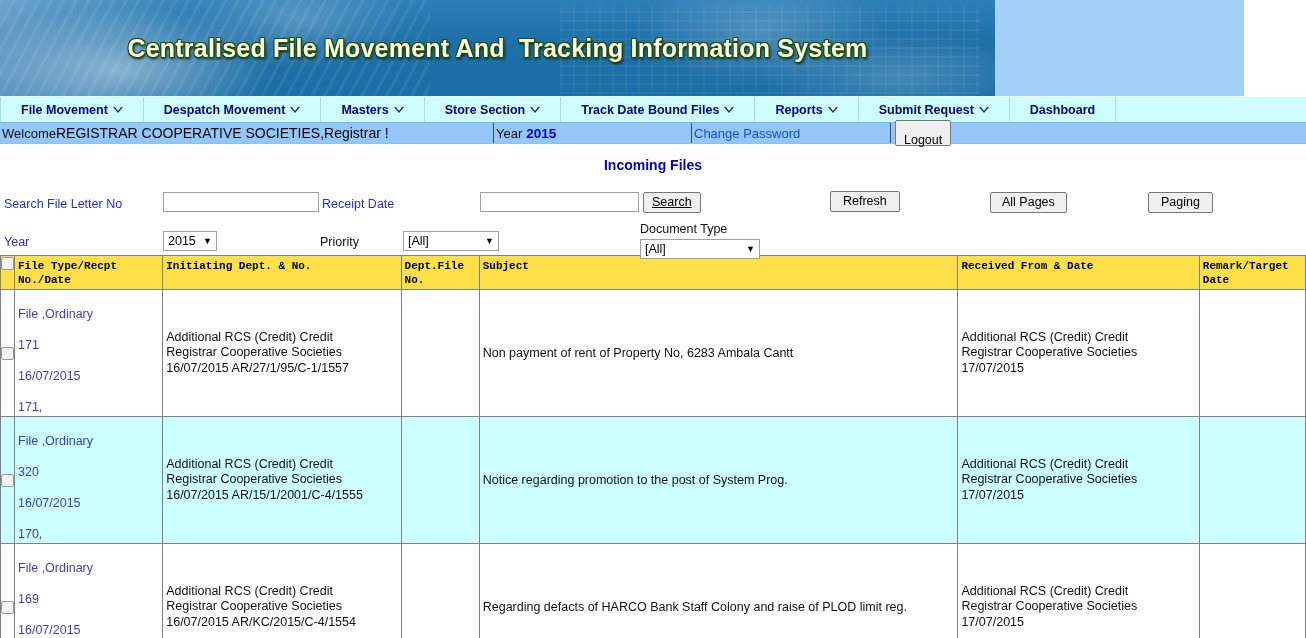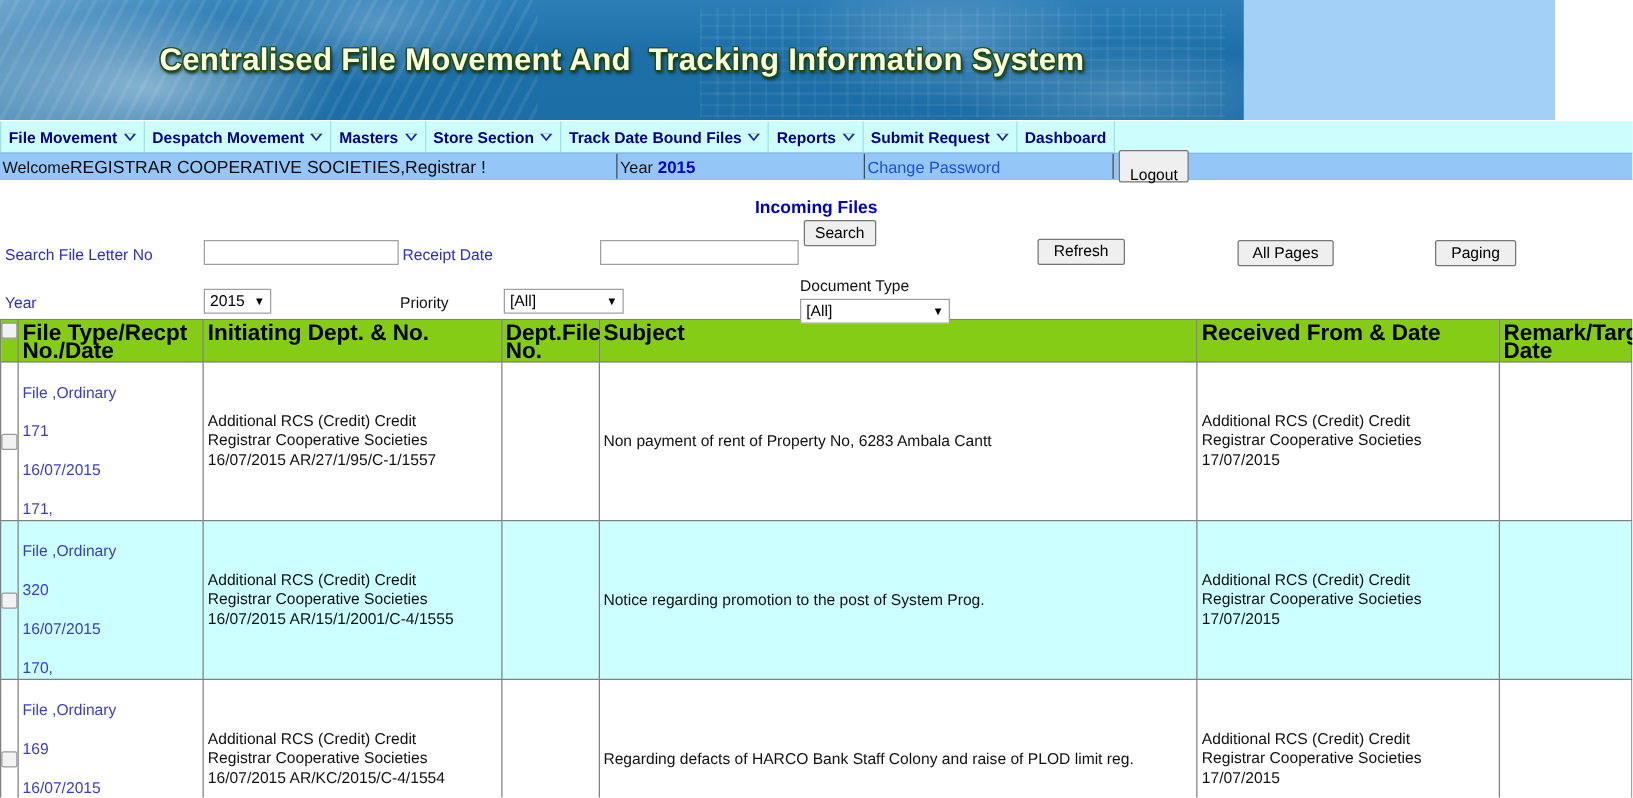--- a/index.html
+++ b/index.html
@@ -65,21 +65,21 @@
     display: flex;
     align-items: stretch;
     height: 26px;
     background: #cdfdfd;
     border-top: 1px solid #ffffff;
   }
   .menu-item {
     display: flex;
     align-items: center;
     gap: 5px;
-    padding: 0 6px;
+    padding: 0 20px;
     font-size: 12.5px;
     font-weight: bold;
     color: #00008B;
     border-right: 1px solid #9fe3e3;
     white-space: nowrap;
     cursor: pointer;
   }
   .menu-item:first-child { border-left: 1px solid #9fe3e3; }
   .menu-filler { flex: 1; background: #cdfdfd; }
   .caret {
@@ -193,28 +193,29 @@
     table-layout: fixed;
     font-size: 12.5px;
   }
   .grid th, .grid td {
     border: 1px solid #808080;
     vertical-align: middle;
     padding: 1px 3px;
     text-align: left;
   }
   .grid thead th {
-    background: #84cc16;
+    background: #fde047;
     color: #000;
     font-weight: bold;
-    font-size: 18px;
+    font-size: 11px;
     line-height: 14px;
     vertical-align: top;
     padding-top: 3px;
     height: 34px;
+    font-family: Liberation Mono, monospace;
   }
   .c-chk  { width: 14px;  padding: 0 !important; text-align: center; }
   .c-type { width: 148px; }
   .c-dept { width: 238px; }
   .c-dfn  { width: 78px; }
   .c-sub  { width: 478px; }
   .c-recv { width: 241px; }
   .c-rem  { width: 106px; }
 
   .grid tbody tr.odd  td { background: #ffffff; }
@@ -306,21 +307,21 @@
   </div>
 </div>
 
 <div class="page-title">Incoming Files</div>
 
 <div class="filters">
   <span class="fl lbl-blue" style="left:4px; top:24px;">Search File Letter No</span>
   <input class="txtin" style="left: 163px; top: 19px; width: 156px;" type="text" value="">
   <span class="fl lbl-blue" style="left:322px; top:24px;">Receipt Date</span>
   <input class="txtin" style="left: 480px; top: 19px; width: 159px;" type="text" value="">
-  <button class="btn" style="position:absolute; left:643px; top:3px; height:21px;">Search</button>
+  <button class="btn" style="position:absolute; left:643px; top:19px; height:21px;text-decoration:underline;">Search</button>
   <button class="btn" style="position:absolute; left:830px; top:18px; height:21px; padding:1px 12px;">Refresh</button>
   <button class="btn" style="position:absolute; left:990px; top:19px; height:21px; padding:1px 11px;">All Pages</button>
   <button class="btn" style="position:absolute; left:1148px; top:19px; height:21px; padding:1px 12px;">Paging</button>
 
   <span class="fl lbl-blue" style="left:4px; top:62px;">Year</span>
   <div class="sel" style="left:163px; top:58px; width:54px;">
     <span class="sel-val">2015</span>
     <span class="sel-arrow">▼</span>
   </div>
 

